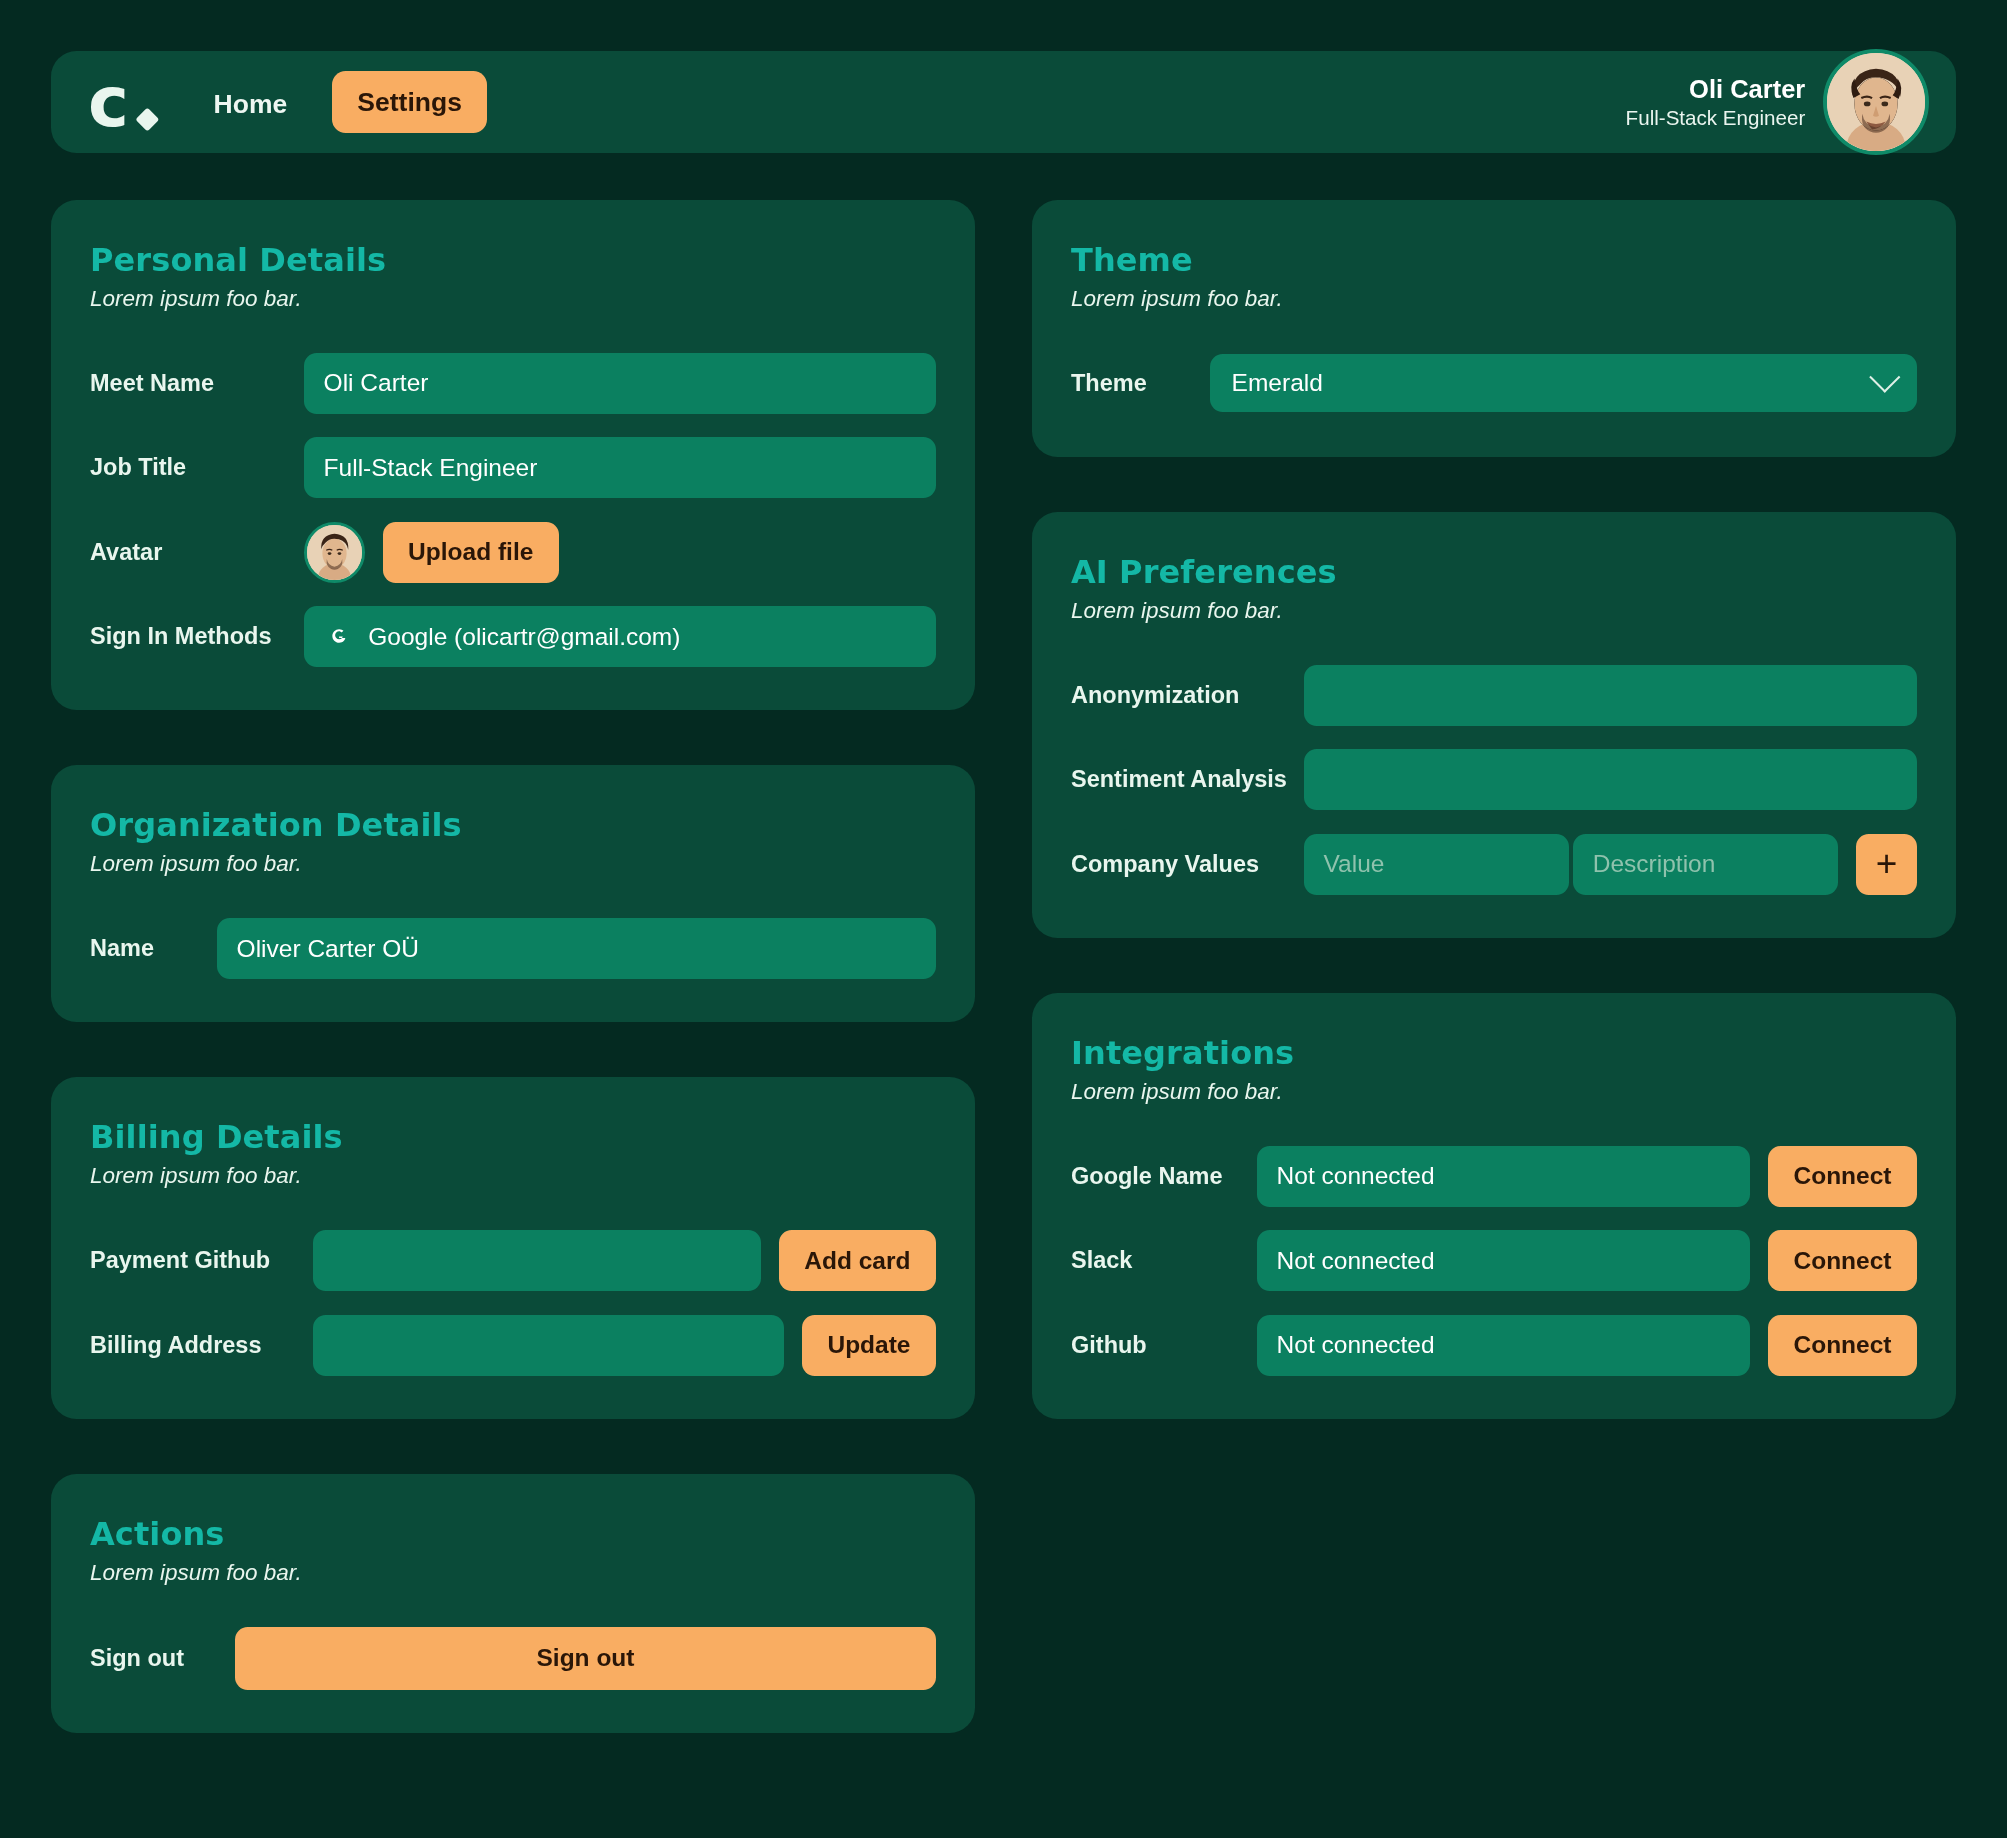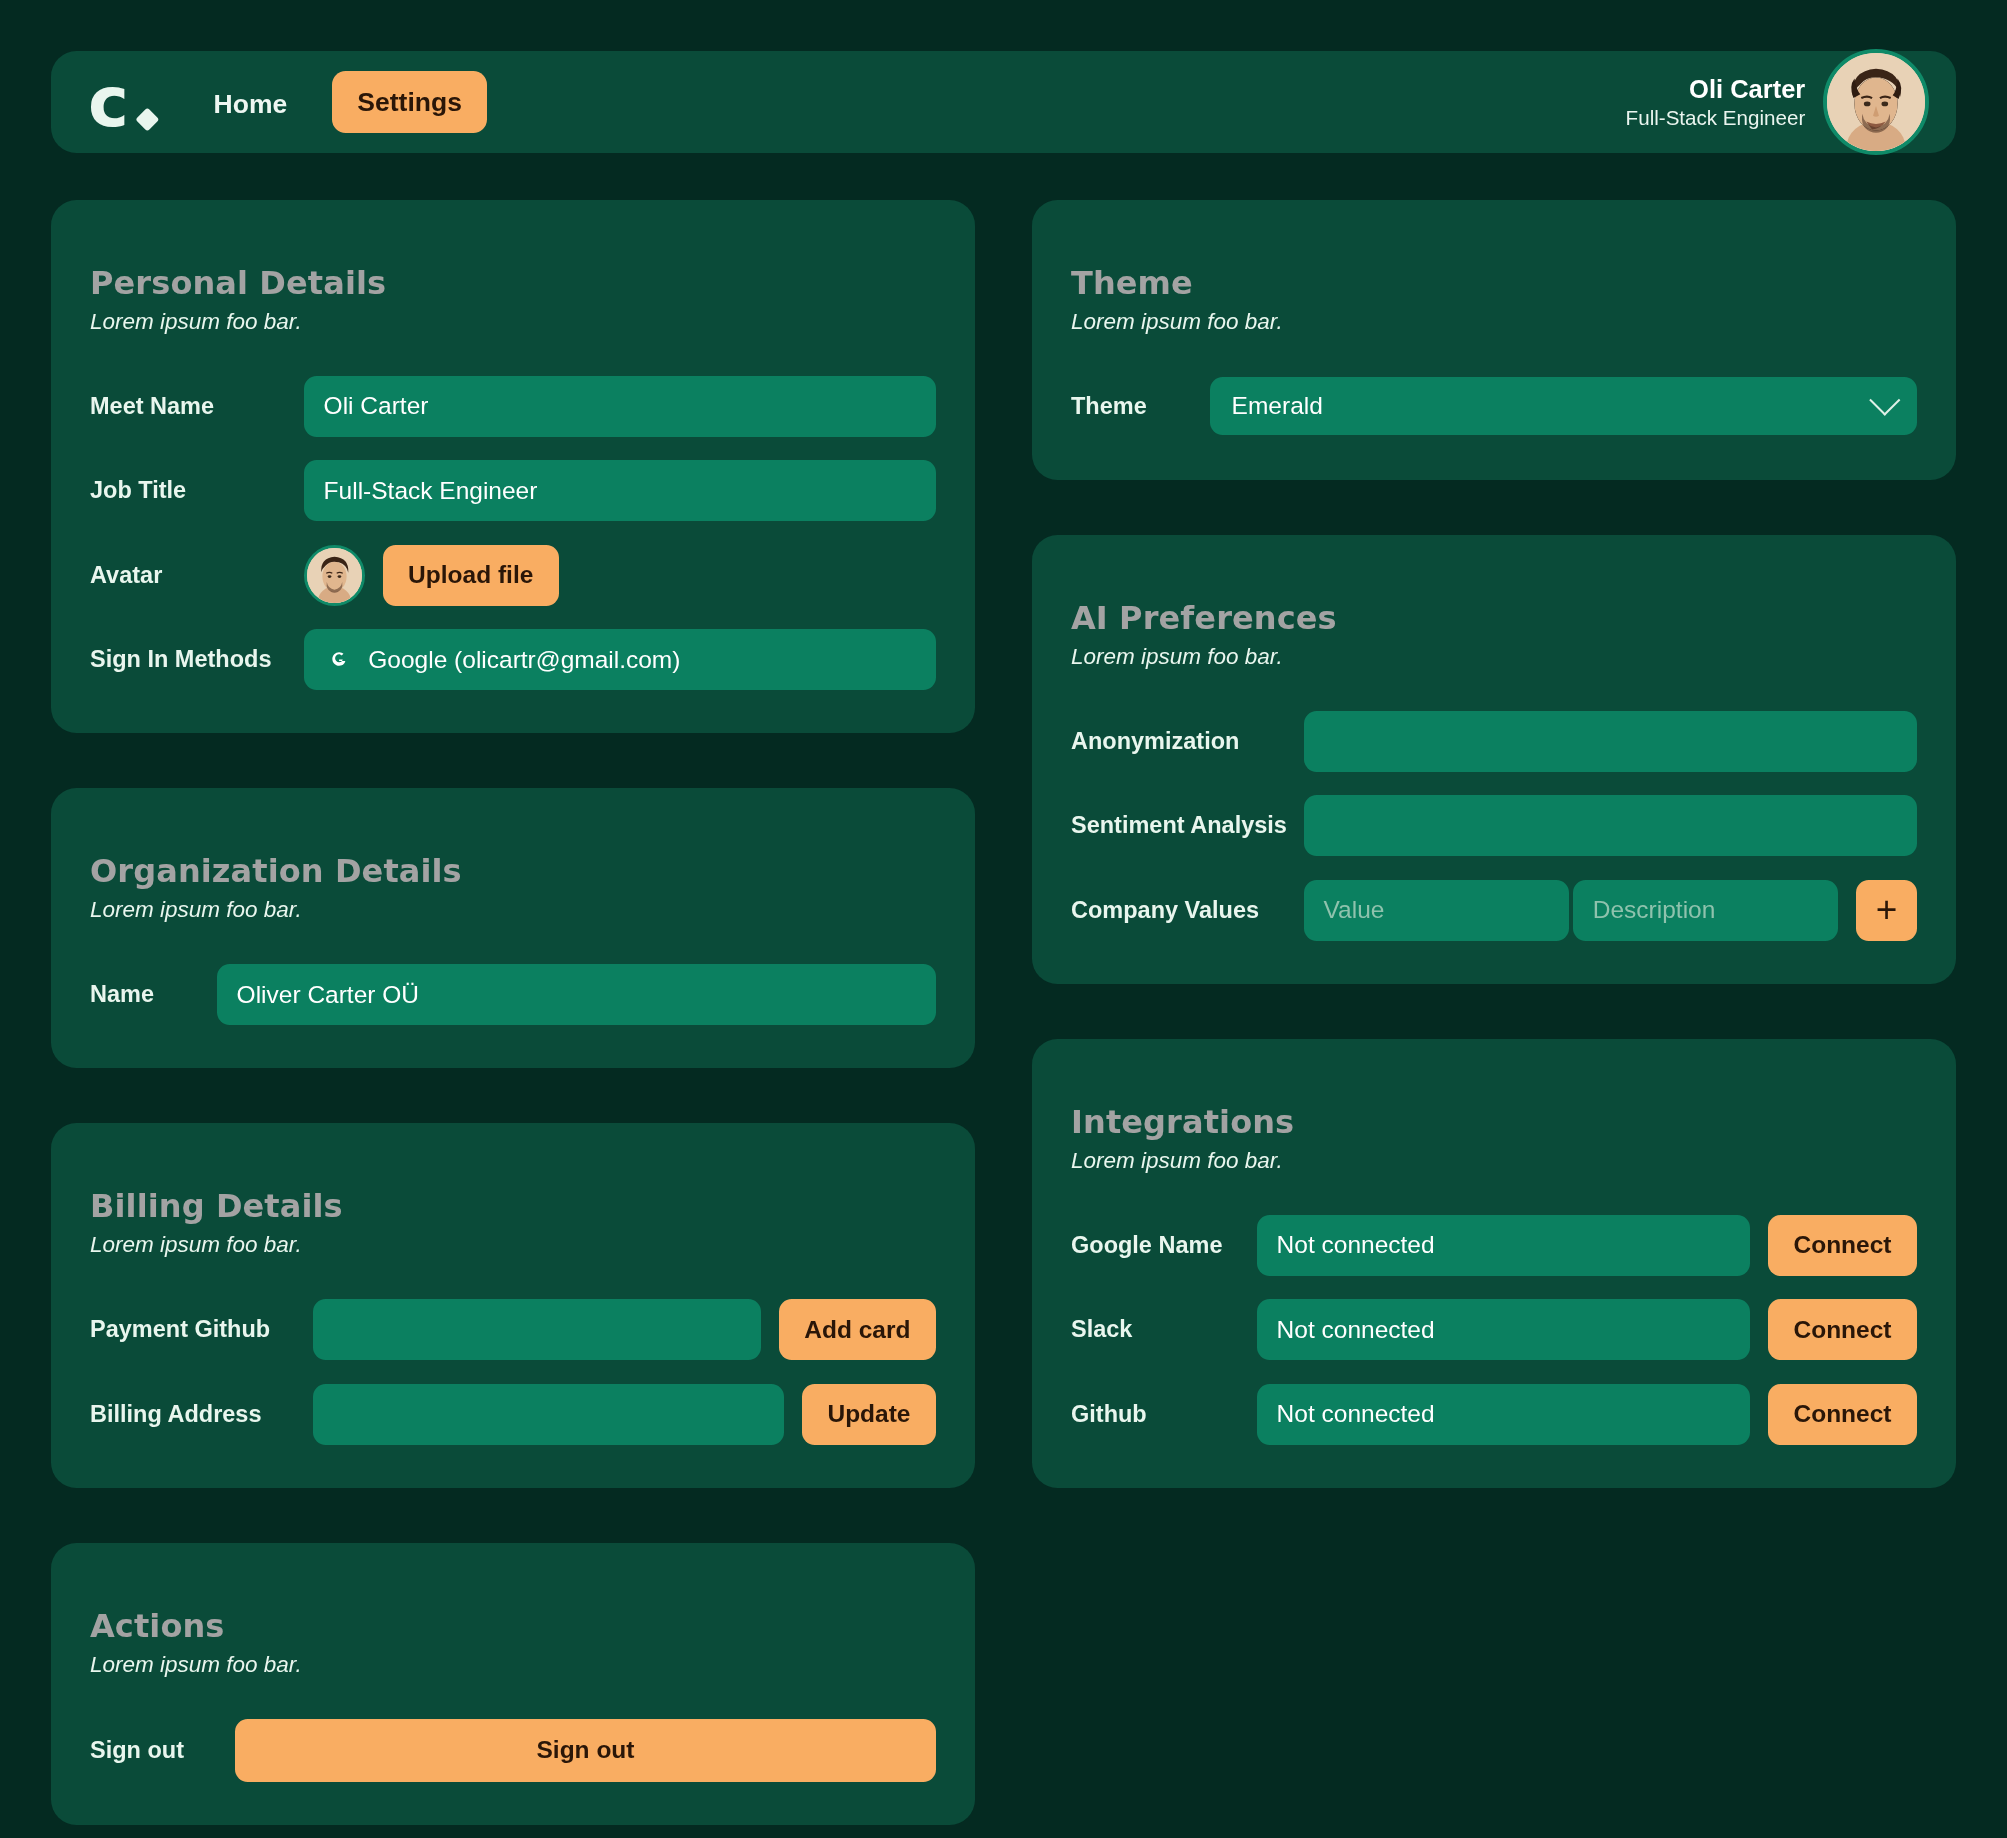--- a/index.html
+++ b/index.html
@@ -131,24 +131,23 @@
 
   
   .card {
     background: #0a4b39;
     border-radius: 25.5px;
     padding: 41px 39px 43px 39px;
   }
   .card-title {
     font-size: 32px;
     font-weight: 800;
-    color: #a3a3a3;
+    color: #14b8a6;
     letter-spacing: 0.1px;
     font-family: "DejaVu Sans", sans-serif;
-    margin-top: 23px;
   }
   .card-sub {
     font-size: 22.5px;
     font-style: italic;
     color: #e9f6ee;
     margin-top: 6.9px;
   }
   .rows { margin-top: 41px; display: flex; flex-direction: column; gap: 23.5px; }
 
   .row {

